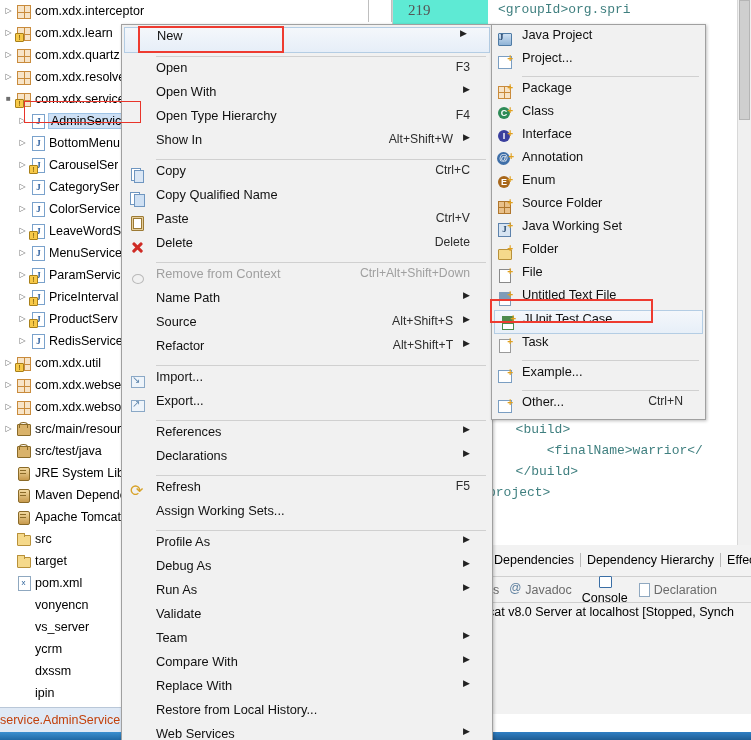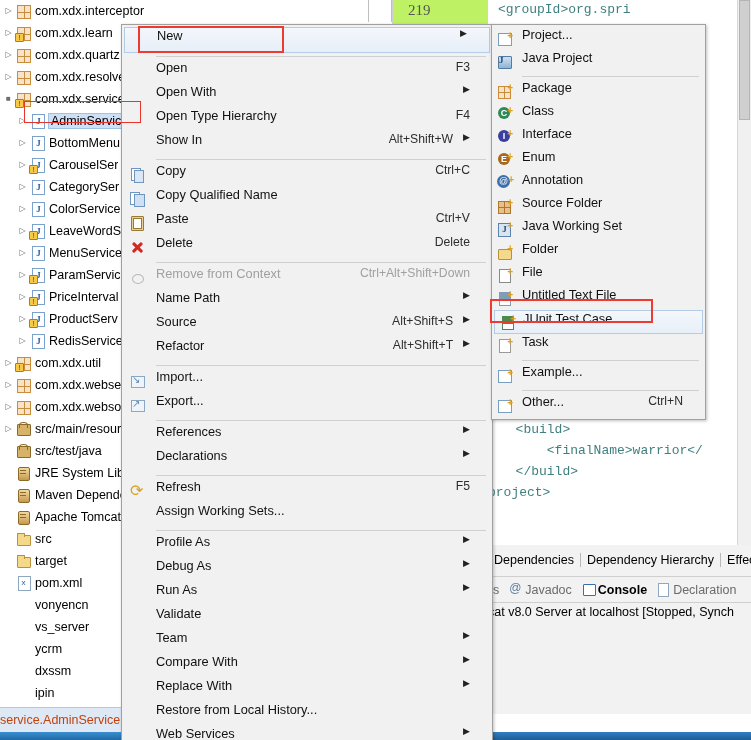--- a/index.html
+++ b/index.html
@@ -213,21 +213,21 @@
     line-height: 16px;
   }
   .tag { color: #3f7f7f; }
   .hl { background: #dde9f7; }
 
   
   #topnum {
     position: absolute;
     left: 392px; top: 0;
     width: 96px; height: 26px;
-    background: #bef264;
+    background: #5eead4;
     border-bottom: 1px solid #cfcfcf;
     border-left: 1px solid #cfcfcf;
     color: #555;
     font-size: 15px;
     font-family: "Liberation Serif", serif;
     padding: 2px 0 12px 15px;
     z-index: 2;
   }
   #topnum-bar {
     position: absolute;
@@ -269,21 +269,21 @@
     color: #6b6b6b;
     white-space: nowrap;
     border-top: 1px solid #cfcfcf;
     width: 263px;
     background: #f2f2f2;
   }
   #view-tabs .vtab {
     display: flex; align-items: center; gap: 3px;
     padding: 0 5px;
   }
-  #view-tabs .vtab.active { color: #000; font-weight: bold; }
+  #view-tabs .vtab.active { color: #000; font-weight: normal; flex-direction: column; }
   .vicon { width: 13px; height: 13px; position: relative; display:inline-block;}
   .ic-at::before { content:"@"; position:absolute; left:0; top:-2px; font-size:12px; color:#5d7f9e;}
   .ic-console::before {
     content:""; position:absolute; left:1px; top:1px;
     width:11px; height:10px; border:1.4px solid #3a6ea5; border-radius:1px; background:#fff;
   }
   .ic-decl::before {
     content:""; position:absolute; left:1px; top:0px;
     width:9px; height:12px; border:1px solid #8fa8c0; background:#fff;
   }
@@ -944,47 +944,47 @@
           <span class="mlabel">Web Services</span>
           <span class="marrow">▶</span>
         </div>
       </div>
   </div>
 
   <div id="submenu">
     <div class="gutter"></div>
     <div id="sub-items">
         <div class="mi">
+          <span class="micon ic-javaproj"></span>
+          <span class="mlabel">Java Project</span>
+        </div>
+        <div class="mi">
           <span class="micon ic-proj"></span>
           <span class="mlabel">Project...</span>
         </div>
-        <div class="mi">
-          <span class="micon ic-javaproj"></span>
-          <span class="mlabel">Java Project</span>
-        </div>
         <div class="msep"></div>
         <div class="mi">
           <span class="micon ic-pkgnew"></span>
           <span class="mlabel">Package</span>
         </div>
         <div class="mi">
           <span class="micon ic-class"></span>
           <span class="mlabel">Class</span>
         </div>
         <div class="mi">
           <span class="micon ic-interface"></span>
           <span class="mlabel">Interface</span>
         </div>
         <div class="mi">
+          <span class="micon ic-annotation"></span>
+          <span class="mlabel">Annotation</span>
+        </div>
+        <div class="mi">
           <span class="micon ic-enum"></span>
           <span class="mlabel">Enum</span>
-        </div>
-        <div class="mi">
-          <span class="micon ic-annotation"></span>
-          <span class="mlabel">Annotation</span>
         </div>
         <div class="mi">
           <span class="micon ic-srcfolder"></span>
           <span class="mlabel">Source Folder</span>
         </div>
         <div class="mi">
           <span class="micon ic-workingset"></span>
           <span class="mlabel">Java Working Set</span>
         </div>
         <div class="mi">

